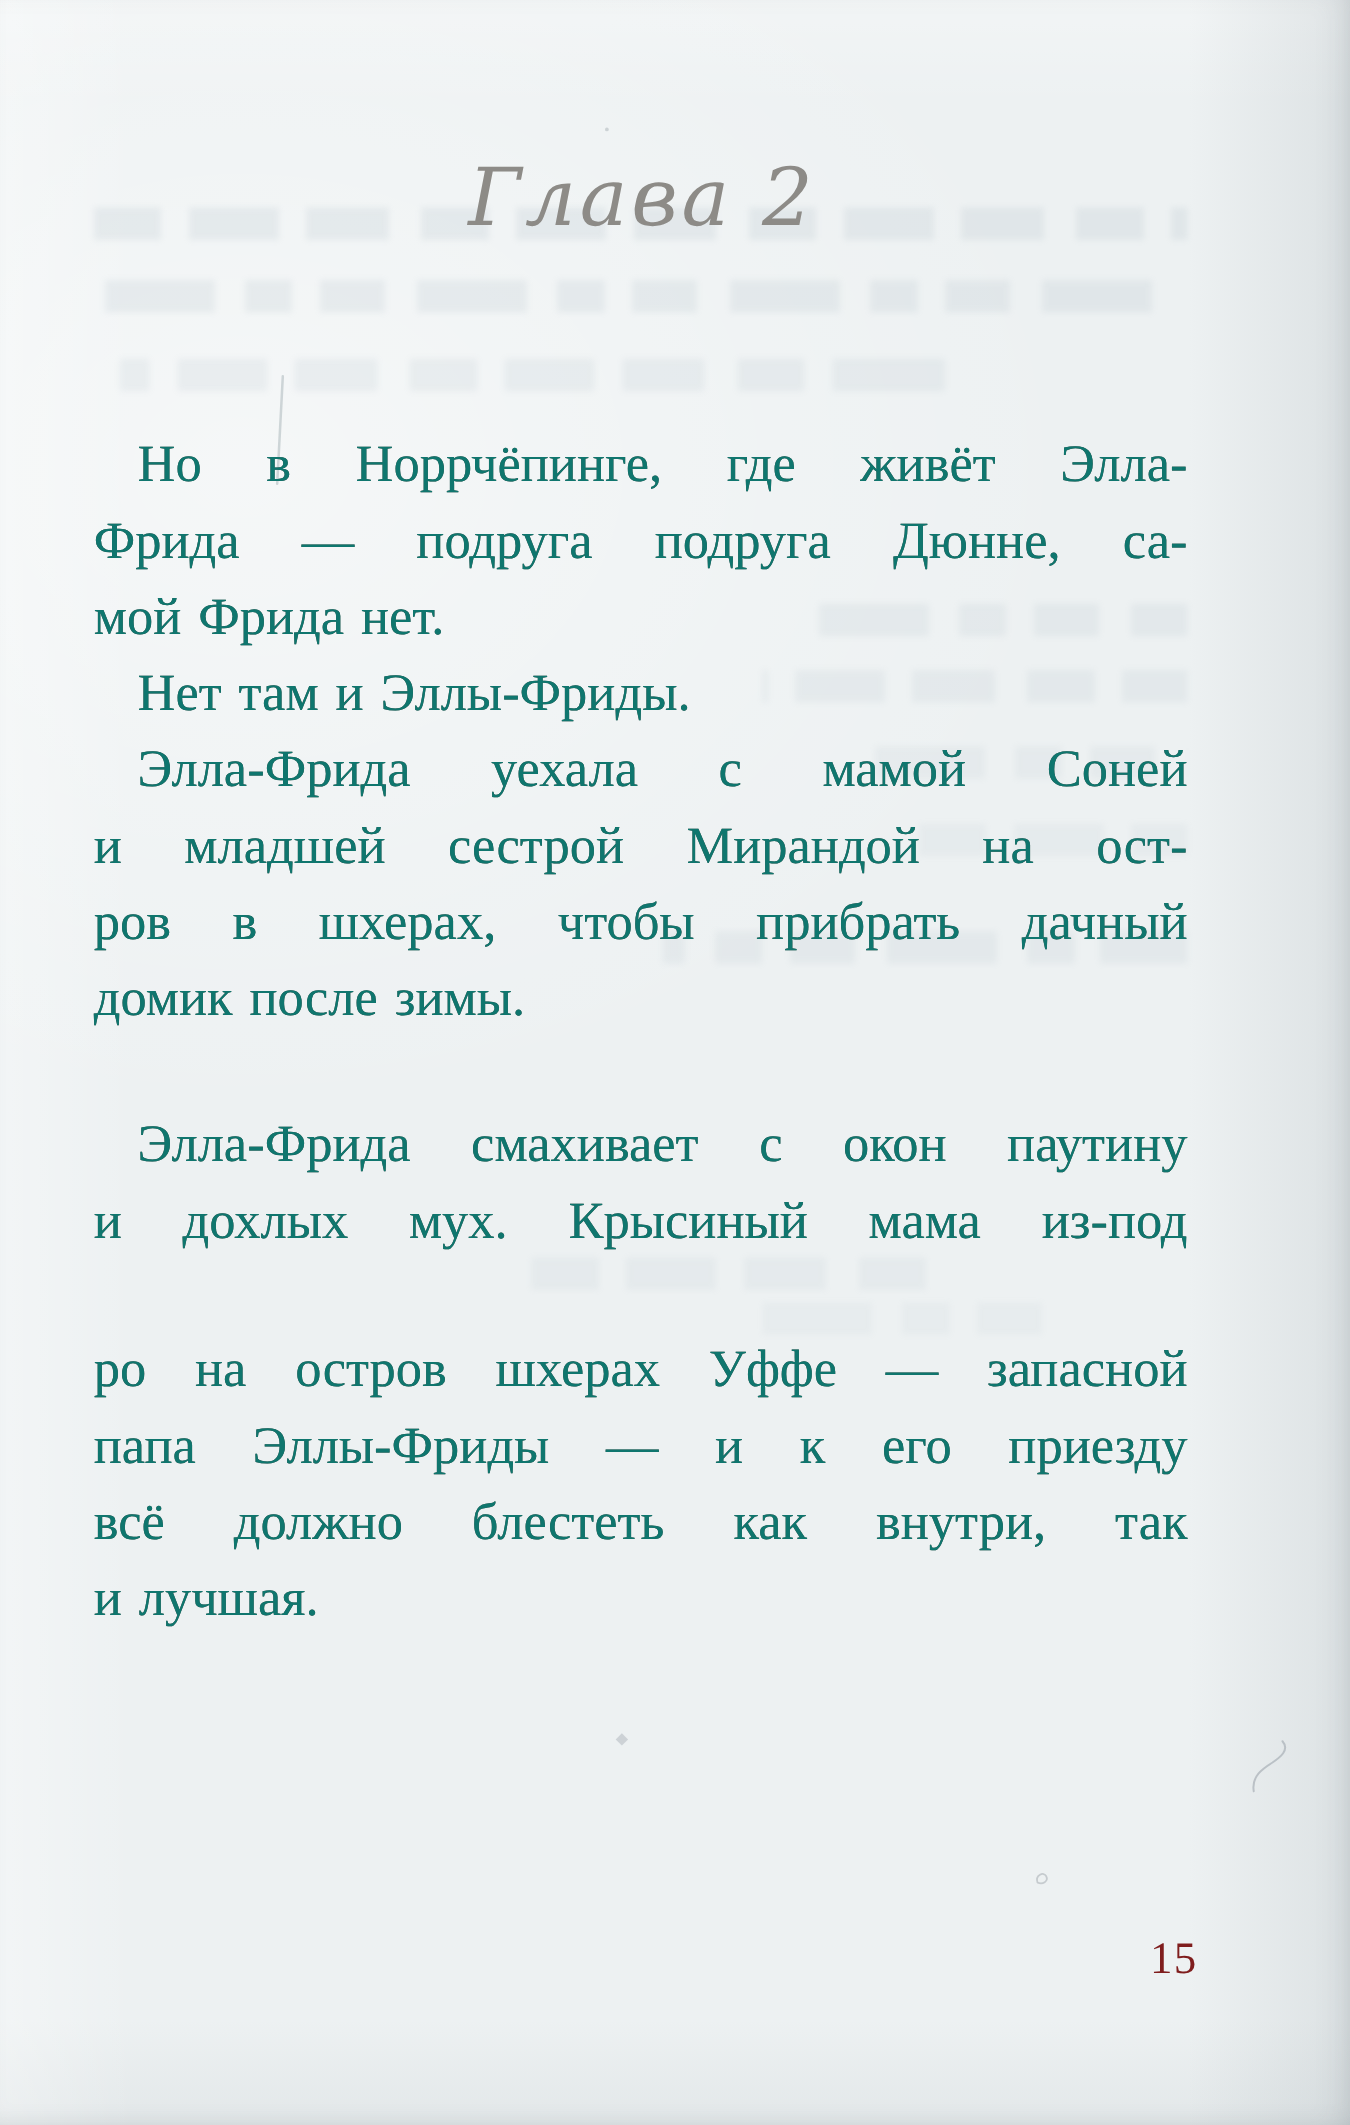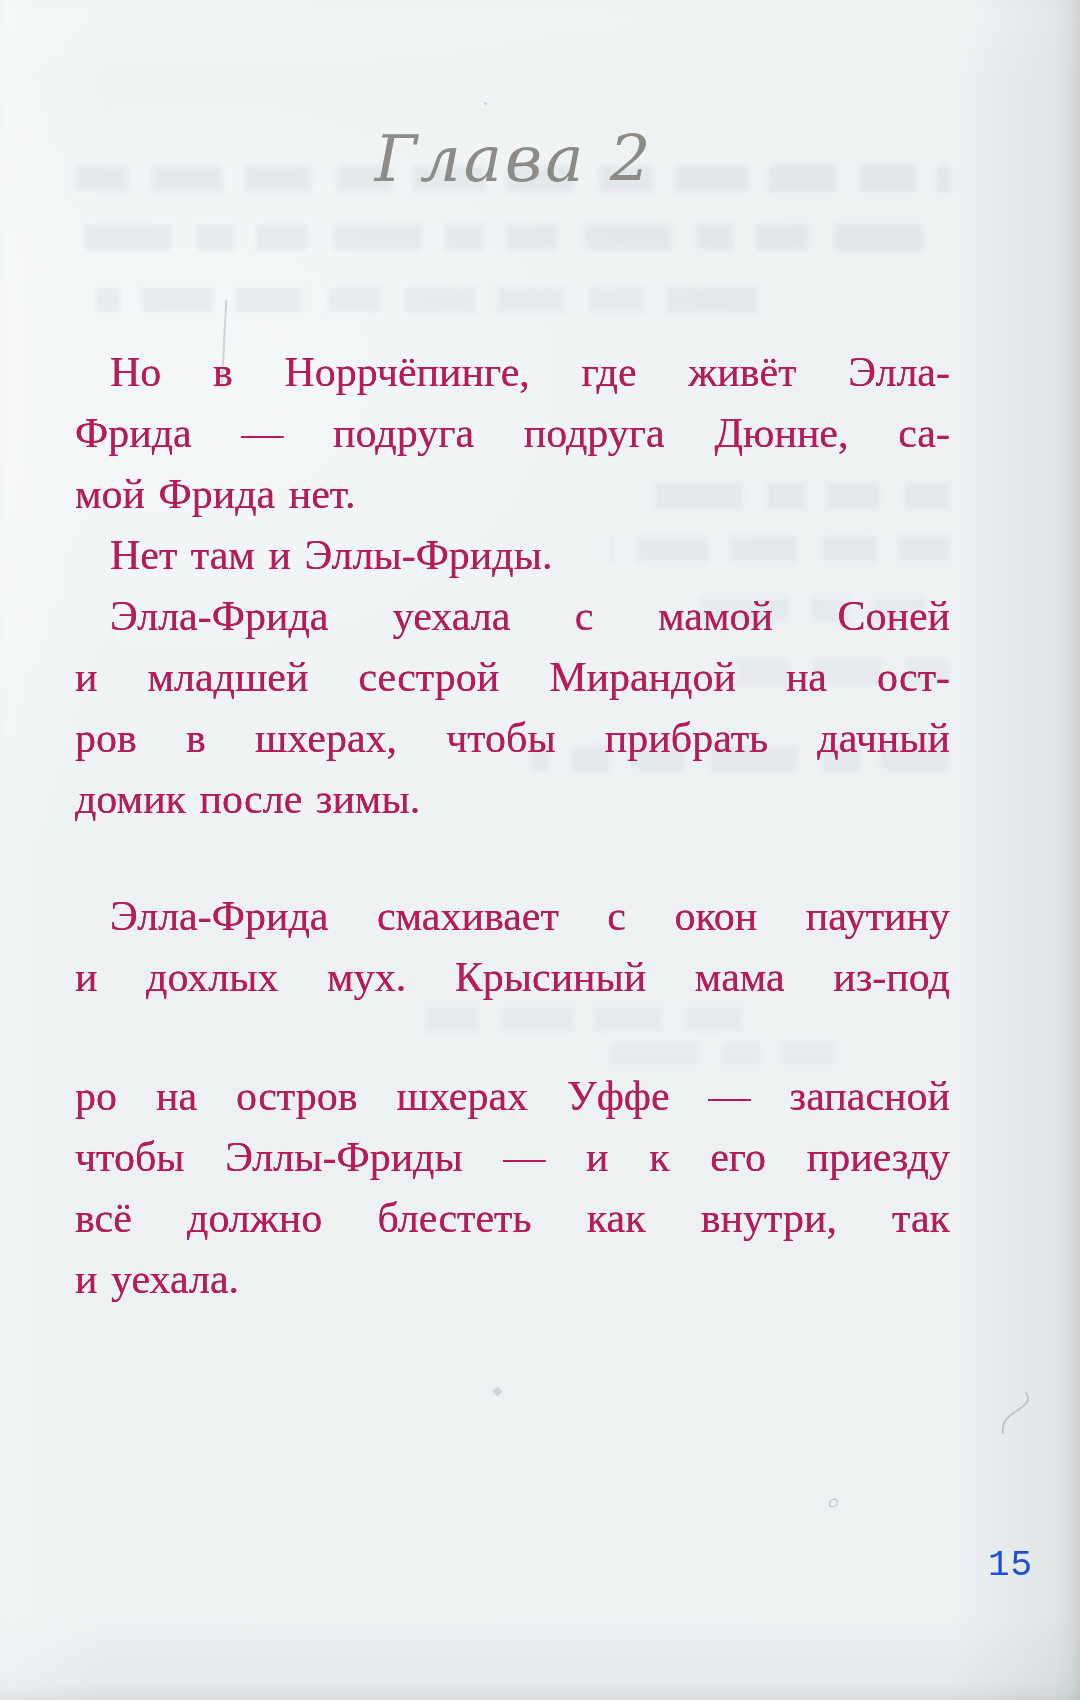--- a/index.html
+++ b/index.html
@@ -36,36 +36,36 @@
     position: absolute;
     top: 342px; left: 75px; width: 875px;
     z-index: 3;
   }
   .paragraph { margin: 0; }
   .paragraph.p2 { margin-top: 56px; }
   .paragraph.p3 { margin-top: 58px; }
   .line {
     font-size: 42px;
     line-height: 61px;
-    color: #be185d;
+    color: #0f766e;
     text-shadow: 0 0 0.45px #564f49;
     white-space: normal;
     word-spacing: 3px;
     box-sizing: border-box;
   }
   .line.justify { text-align: justify; text-align-last: justify; }
   .line.indent  { padding-left: 35px; }
 
   
   .page-number {
     position: absolute;
-    top: 1545px; left: 988px;
-    font-family: Liberation Mono, monospace;
+    top: 1545px; left: 920px;
+    font-family: Liberation Serif, serif;
     font-size: 36px;
-    color: #1d4ed8;
+    color: #7f1d1d;
     letter-spacing: 1px;
     z-index: 3;
   }
 
   
   .ghost {
     position: absolute;
     height: 26px;
     background-image: repeating-linear-gradient(90deg,
       rgba(143,163,176,.85) 0 54px, transparent 54px 76px,
@@ -146,19 +146,19 @@
       <div class="line justify">и младшей сестрой Мирандой на ост-</div>
       <div class="line justify">ров в шхерах, чтобы прибрать дачный</div>
       <div class="line">домик после зимы.</div>
     </div>
     <div class="paragraph p2">
       <div class="line justify indent">Элла-Фрида смахивает с окон паутину</div>
       <div class="line justify">и дохлых мух. Крысиный мама из-под</div>
     </div>
     <div class="paragraph p3">
       <div class="line justify">ро на остров шхерах Уффе — запасной</div>
-      <div class="line justify">чтобы Эллы-Фриды — и к его приезду</div>
+      <div class="line justify">папа Эллы-Фриды — и к его приезду</div>
       <div class="line justify">всё должно блестеть как внутри, так</div>
-      <div class="line">и уехала.</div>
+      <div class="line">и лучшая.</div>
     </div>
   </div>
 
 <div class="page-number">15</div>
 
 </body></html>

